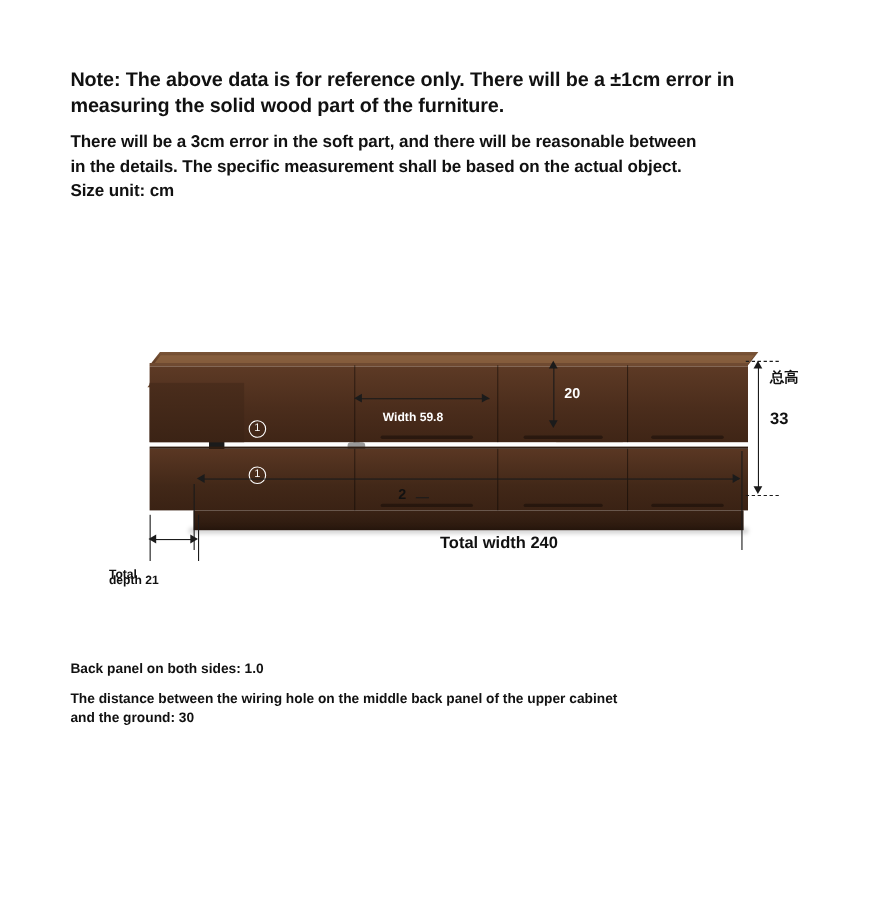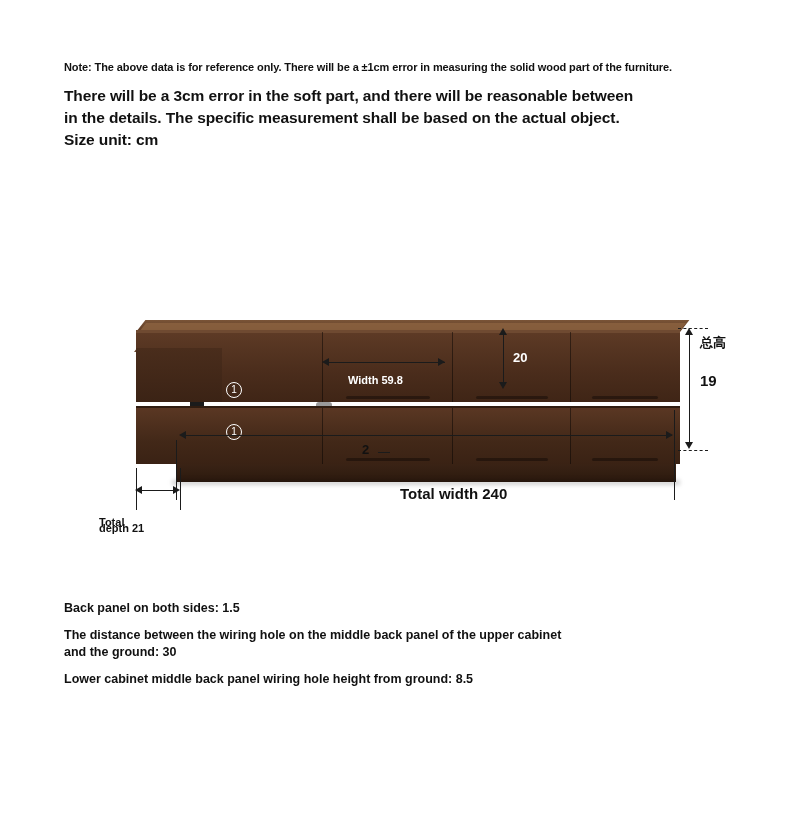--- a/index.html
+++ b/index.html
@@ -15,21 +15,21 @@
   }
 
   
   .note-block {
     position: absolute;
     left: 64px;
     top: 60px;
     width: 660px;
   }
   .note-line-1 {
-    font-size: 11px;
+    font-size: 18px;
     font-weight: bold;
     line-height: 1.35;
     letter-spacing: -0.1px;
     margin: 0 0 10px 0;
   }
   .note-line-2 {
     font-size: 15.5px;
     font-weight: bold;
     line-height: 1.42;
     letter-spacing: -0.1px;
@@ -385,35 +385,34 @@
 
   <div class="dim-label mid" style="left:362px; top:212px;">2</div>
   <div class="dim-line" style="left:378px; top:222px; width:12px;"></div>
 
   <div class="dash-h" style="left:678px; top:98px; width:30px;"></div>
   <div class="dash-h" style="left:678px; top:220px; width:30px;"></div>
   <div class="dim-vline" style="left:689px; top:102px; height:114px;"></div>
   <div class="arrow-u" style="left:685px; top:98px;"></div>
   <div class="arrow-d" style="left:685px; top:212px;"></div>
   <div class="dim-label mid" style="left:700px; top:104px;">总高</div>
-  <div class="dim-label big" style="left:700px; top:142px;">19</div>
+  <div class="dim-label big" style="left:700px; top:142px;">33</div>
 
   <div class="dim-vline" style="left:176px; top:210px; height:60px;"></div>
   <div class="dim-vline" style="left:674px; top:180px; height:90px;"></div>
   <div class="dim-line" style="left:182px; top:205px; width:490px;"></div>
   <div class="arrow-l" style="left:179px; top:201px;"></div>
   <div class="arrow-r" style="left:666px; top:201px;"></div>
   <div class="dim-label big" style="left:400px; top:255px;">Total width 240</div>
 
   <div class="dim-vline" style="left:136px; top:238px; height:42px;"></div>
   <div class="dim-vline" style="left:180px; top:238px; height:42px;"></div>
   <div class="dim-line" style="left:139px; top:260px; width:38px;"></div>
   <div class="arrow-l" style="left:135px; top:256px;"></div>
   <div class="arrow-r" style="left:173px; top:256px;"></div>
   <div class="dim-label" style="left:99px; top:286px;">Total</div>
   <div class="dim-label" style="left:99px; top:292px;">depth 21</div>
 </div>
 
 <div class="specs">
-  <p class="spec-p">Back panel on both sides: 1.5</p>
+  <p class="spec-p">Back panel on both sides: 1.0</p>
   <p class="spec-p">The distance between the wiring hole on the middle back panel of the upper cabinet and the ground: 30</p>
-  <p class="spec-p">Lower cabinet middle back panel wiring hole height from ground: 8.5</p>
 </div>
 
 </body></html>

